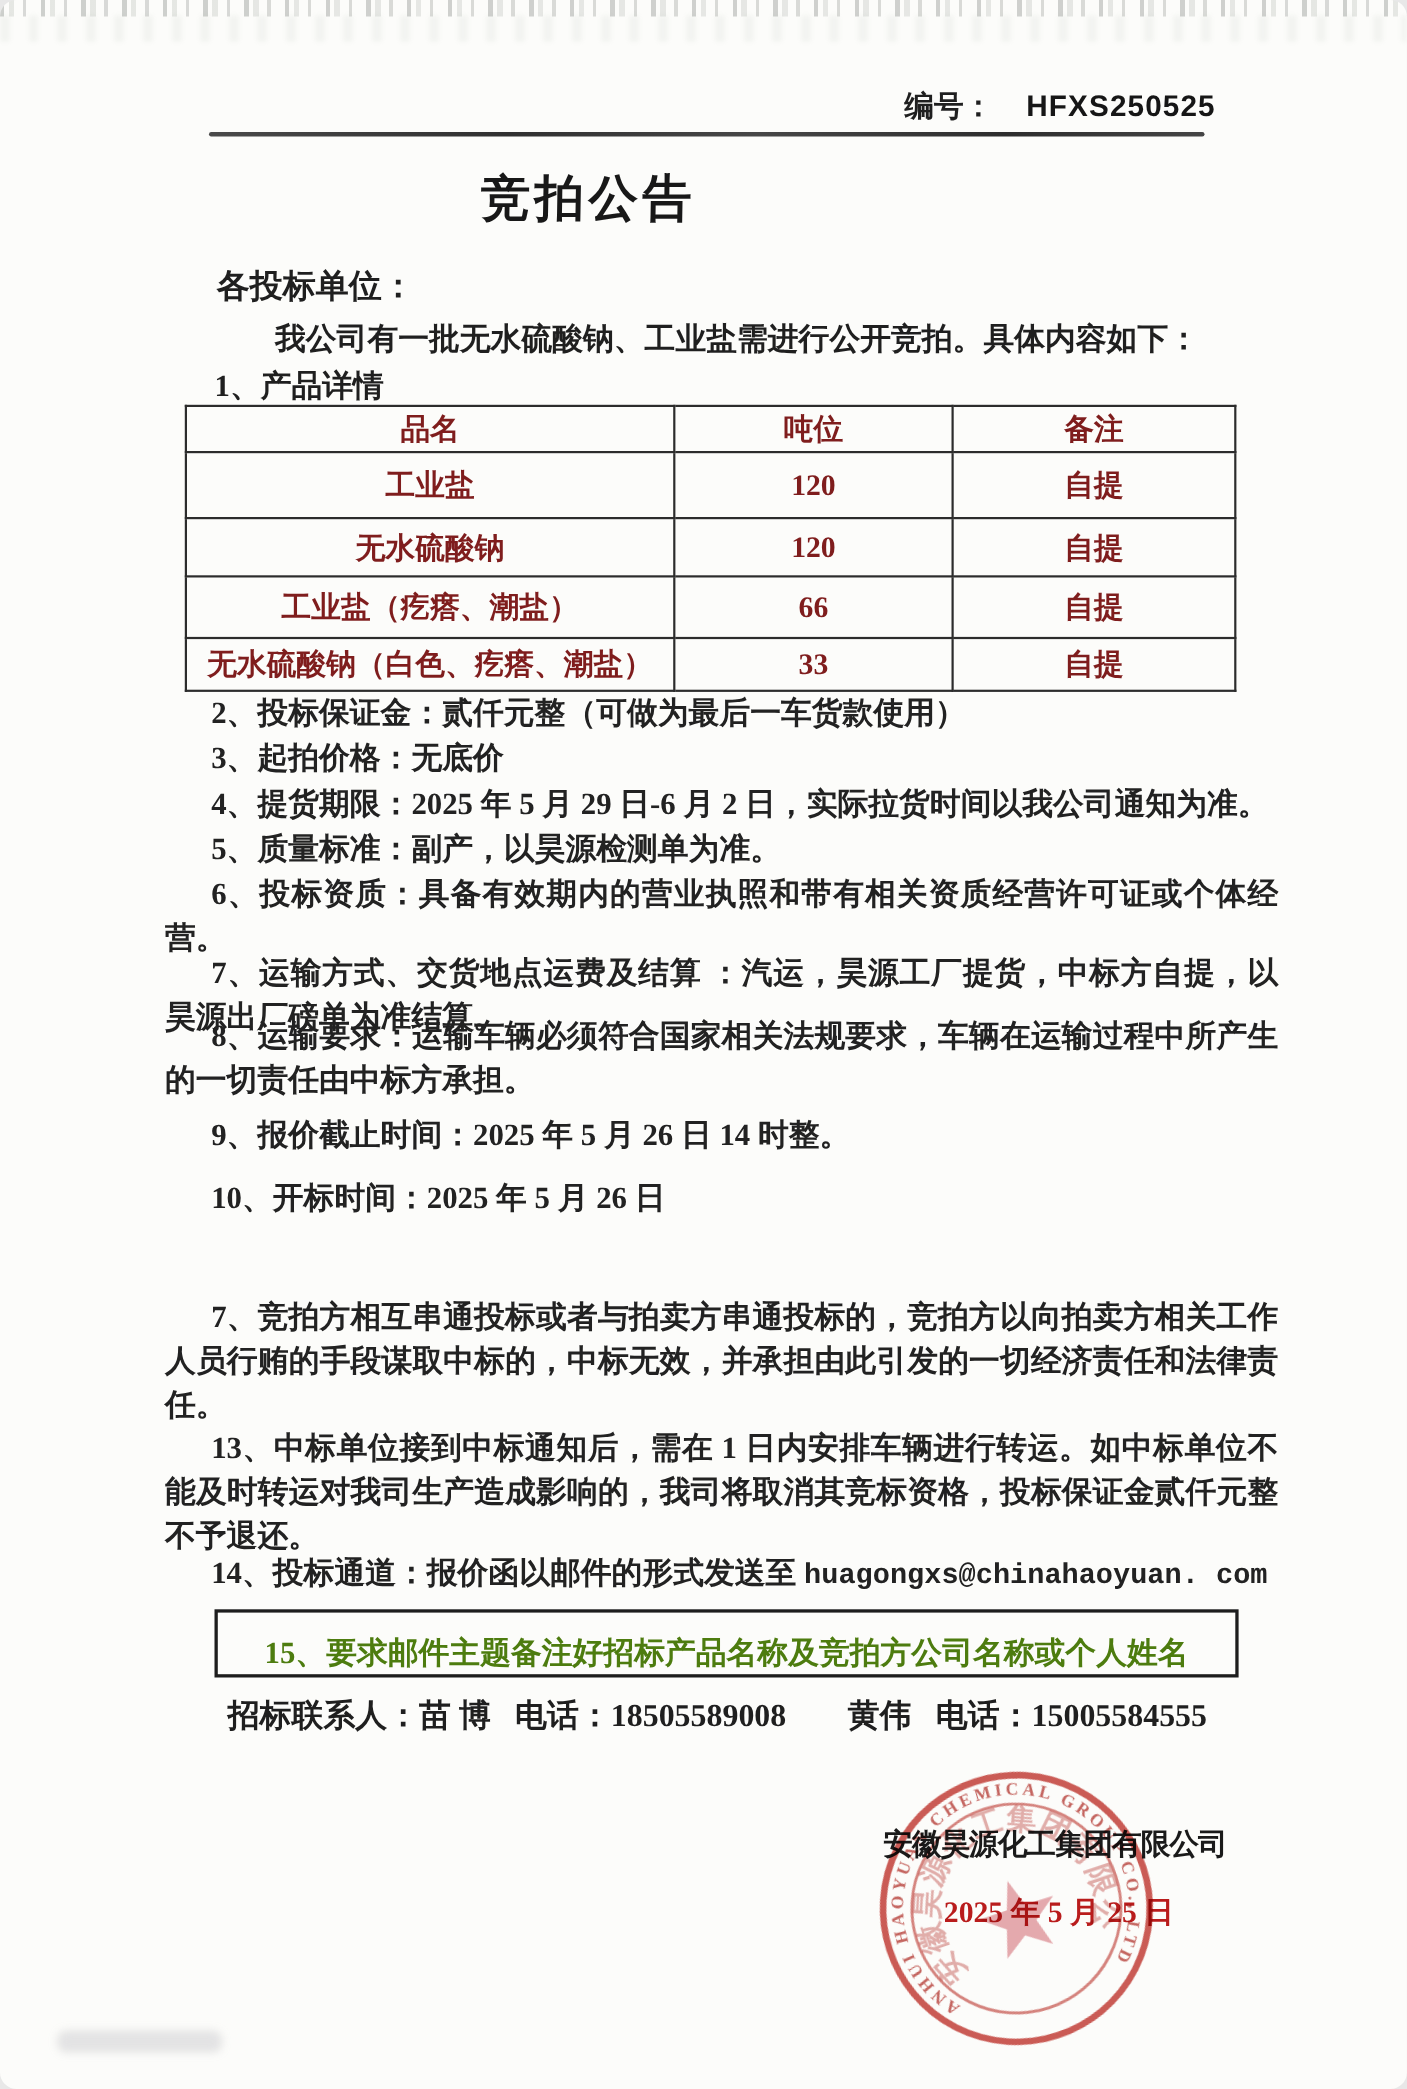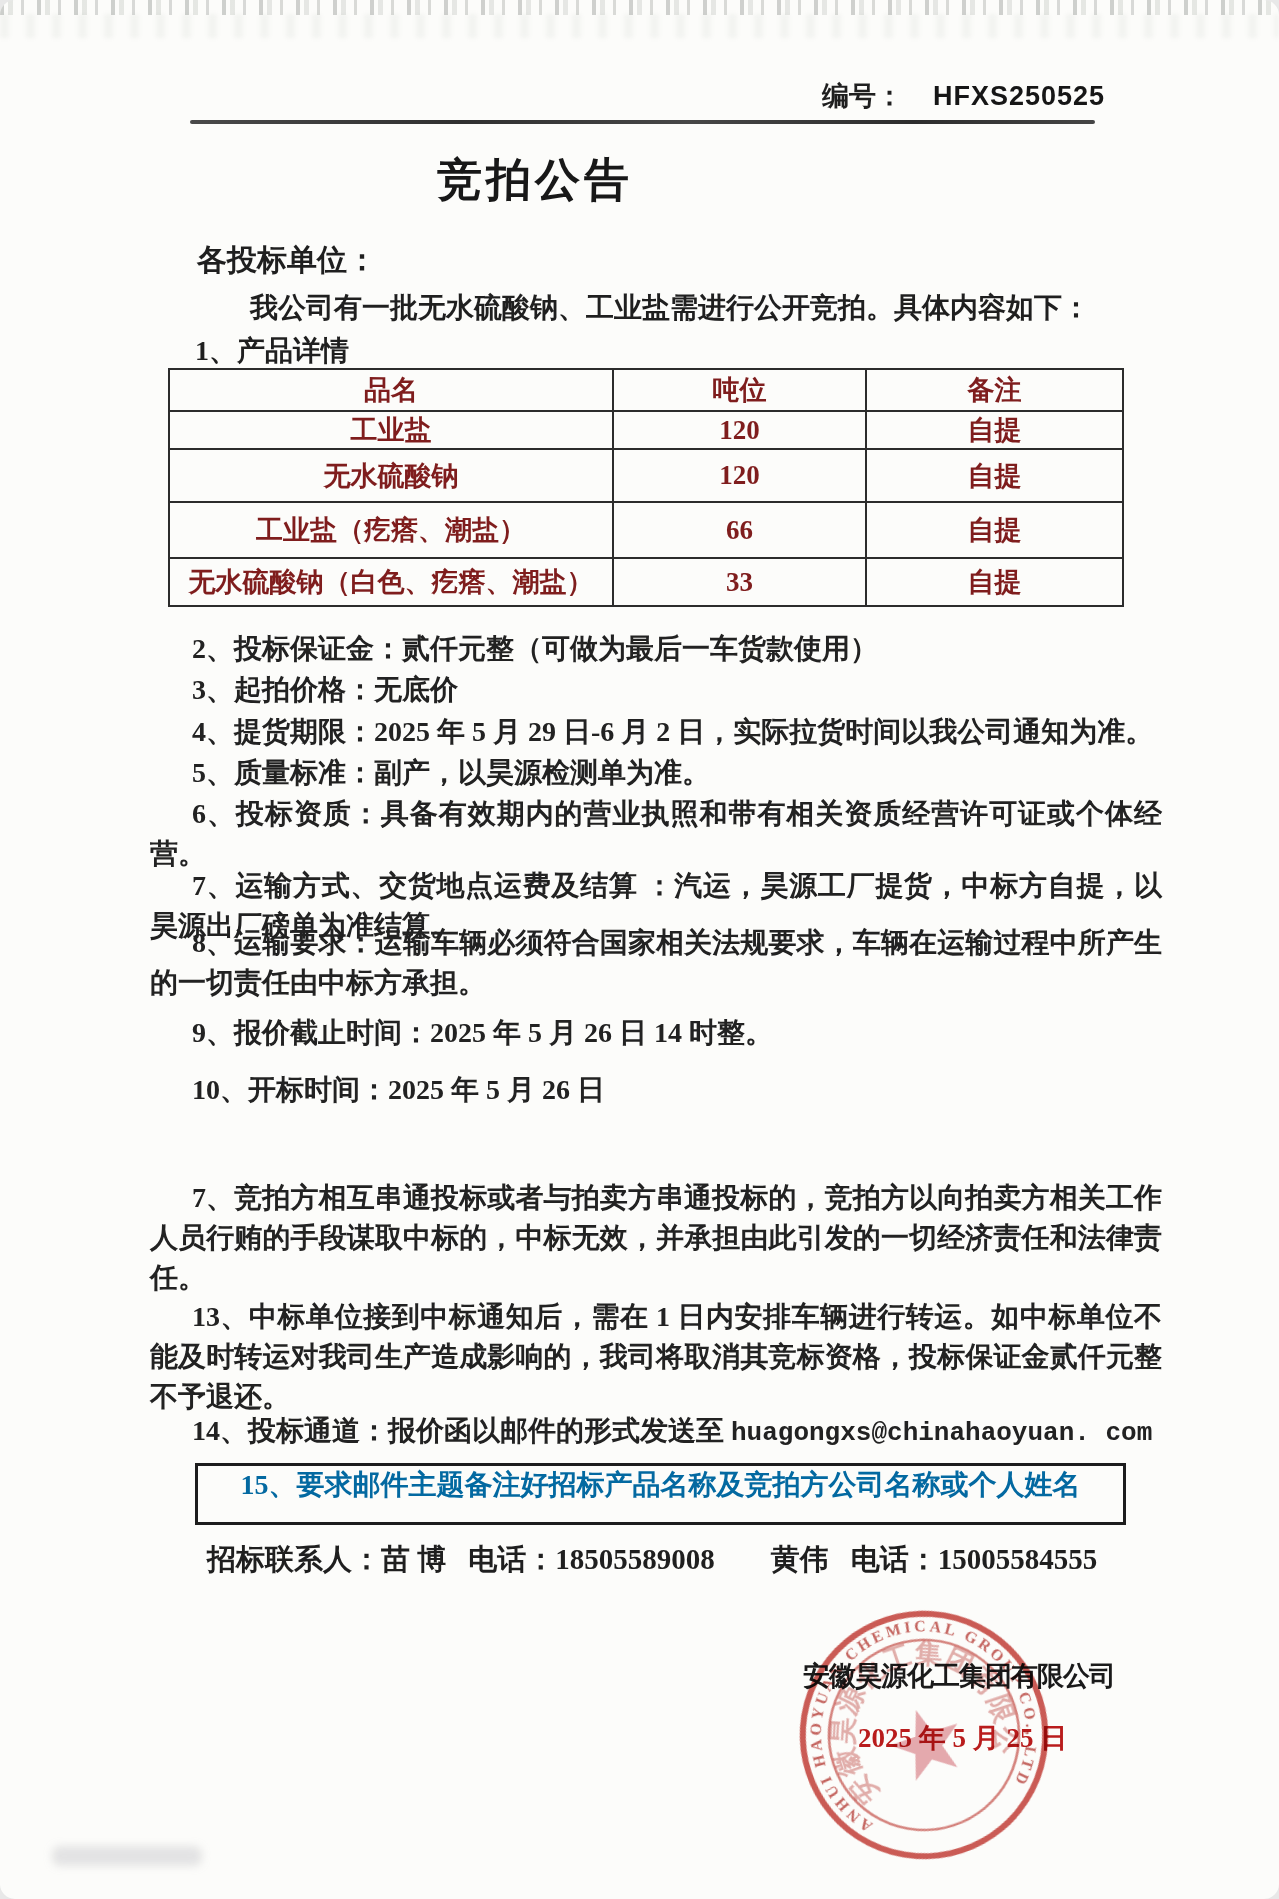--- a/index.html
+++ b/index.html
@@ -56,41 +56,41 @@
     position:absolute;top:368px;left:168px;width:954px;
     border-collapse:collapse;table-layout:fixed;
   }
   table.products th,table.products td{
     border:2px solid #2c2c2c;
     text-align:center;vertical-align:middle;
     font-size:27px;font-weight:700;color:#7f1d1d;
     padding:0;
   }
   .col-name{width:444px;} .col-ton{width:253px;} .col-note{width:257px;}
-  tr.h-row{height:42px;} tr.r1{height:38px;} tr.r2{height:53px;} tr.r3{height:56px;} tr.r4{height:48px;}
+  tr.h-row{height:42px;} tr.r1{height:60px;} tr.r2{height:53px;} tr.r3{height:56px;} tr.r4{height:48px;}
   
   .doc-item{
     position:absolute;left:150px;width:1012px;margin:0;
     font-size:28px;font-weight:700;line-height:40px;
     text-indent:42px;color:#222;
     text-align:justify;
   }
   .i0{top:629px;} .i1{top:670px;} .i2{top:712px;} .i3{top:753px;} .i4{top:794px;}
   .i5{top:836px;margin-top:30px;} .i6{top:923px;} .i7{top:1013px;} .i8{top:1070px;} .i9{top:1127px;}
   .i10{top:1178px;} .i11{top:1297px;} .i12{top:1411px;}
   .email{
     font-family:"Liberation Mono","DejaVu Sans Mono",monospace;
     font-size:26px;font-weight:700;letter-spacing:0;
   }
   
   .boxed{
     position:absolute;top:1463px;left:195px;width:925px;height:56px;
     border:3px solid #1d1d1d;
-    display:flex;align-items:flex-start;justify-content:center;
-    font-size:28px;font-weight:700;color:#0369a1;
+    display:flex;align-items:flex-end;justify-content:center;
+    font-size:28px;font-weight:700;color:#4d7c0f;
   }
   
   .contacts{position:absolute;top:1540px;left:207px;font-size:29px;font-weight:700;white-space:nowrap;color:#1f1f1f;}
   .contacts .sp-m{display:inline-block;width:22px;}
   .contacts .sp-xl{display:inline-block;width:56px;}
   
   .company{position:absolute;top:1658px;left:803px;font-size:27px;font-weight:700;letter-spacing:-1px;color:#1a1a1a;z-index:2;}
   .issue-date{position:absolute;top:1720px;left:858px;font-size:27px;font-weight:700;color:#b91c1c;z-index:2;}
   
   .stamp{

